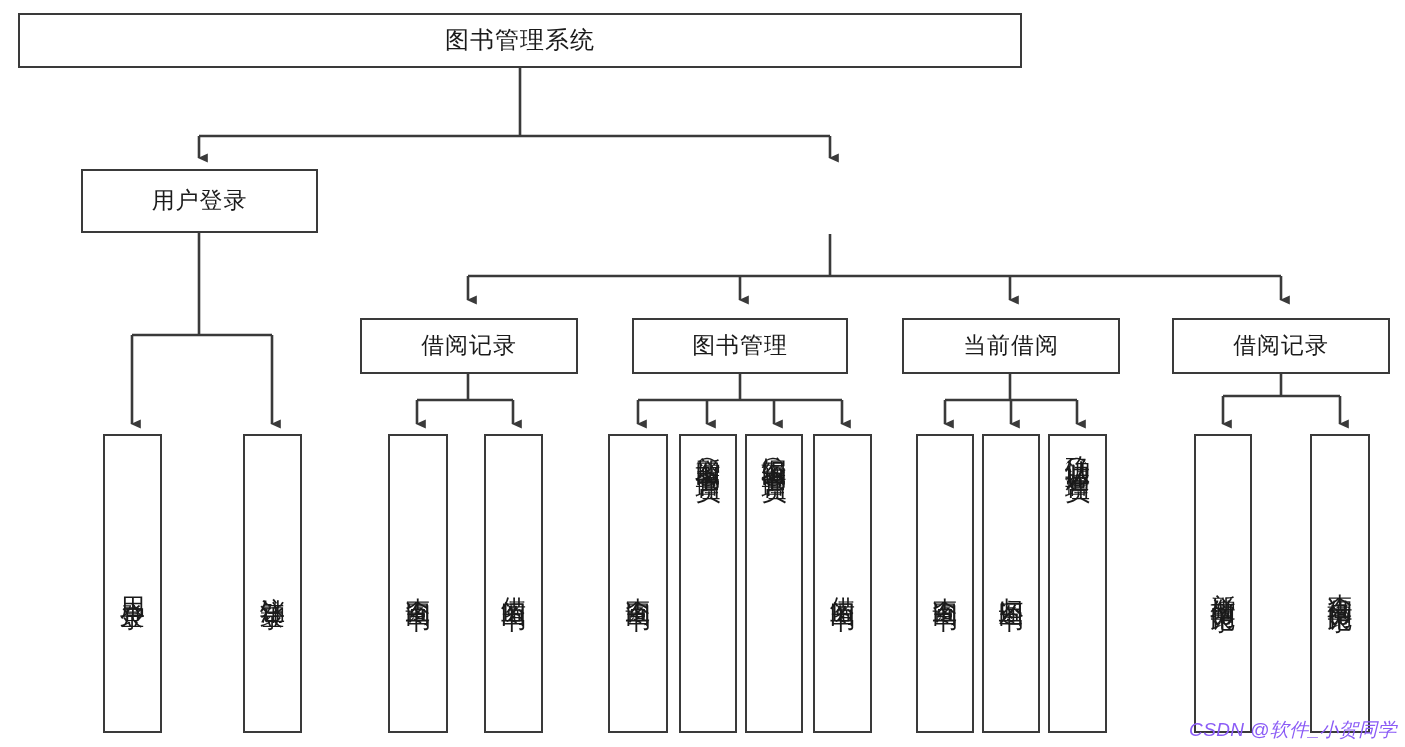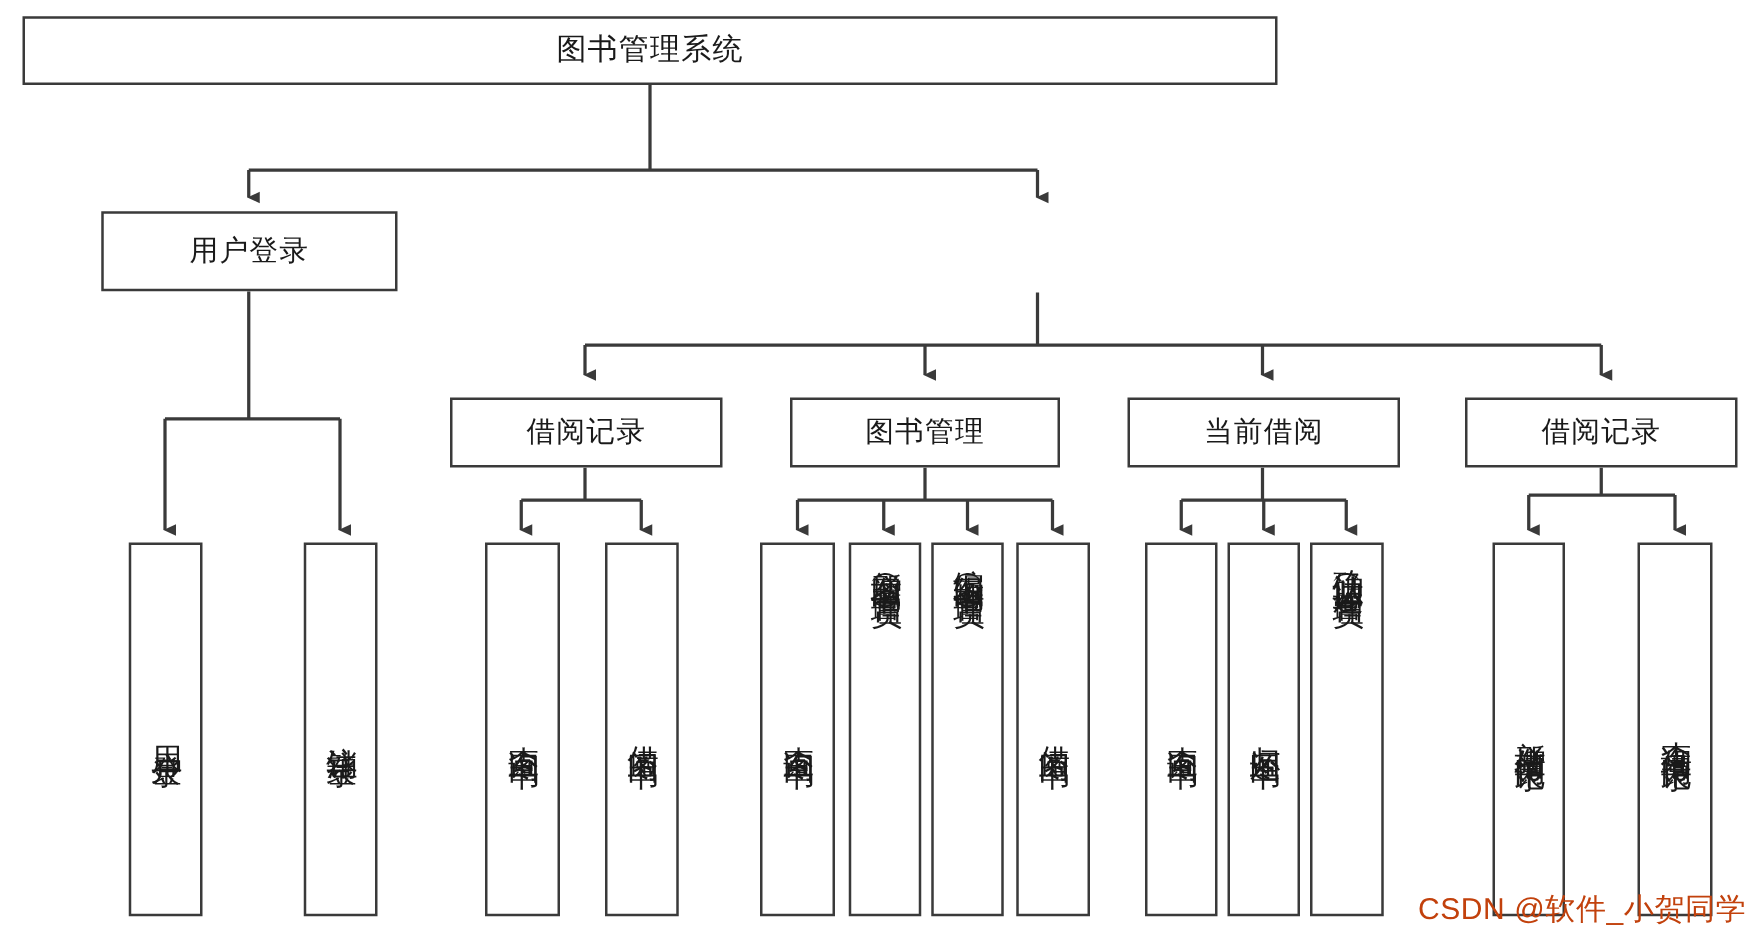--- a/index.html
+++ b/index.html
@@ -68,25 +68,26 @@
   .node-v.align-center {
     align-items: center;
   }
   .node-v.align-top {
     align-items: flex-start;
   }
   .watermark {
     position: absolute;
     right: 8px;
     bottom: 4px;
-    font-size: 24px;
-    color: #c2410c;
+    font-size: 19px;
+    color: #8b5cf6;
     z-index: 5;
     white-space: nowrap;
     letter-spacing: 0.02em;
+    font-style: italic;
   }
 </style>
 </head>
 <body>
 
 <div id="diagram-root">
 
   <svg id="connector-layer" viewBox="0 0 1405 747" xmlns="http://www.w3.org/2000/svg">
     <defs>
       <marker id="arrow" markerWidth="12" markerHeight="12" refX="5.2" refY="9.2" orient="auto" markerUnits="userSpaceOnUse">

